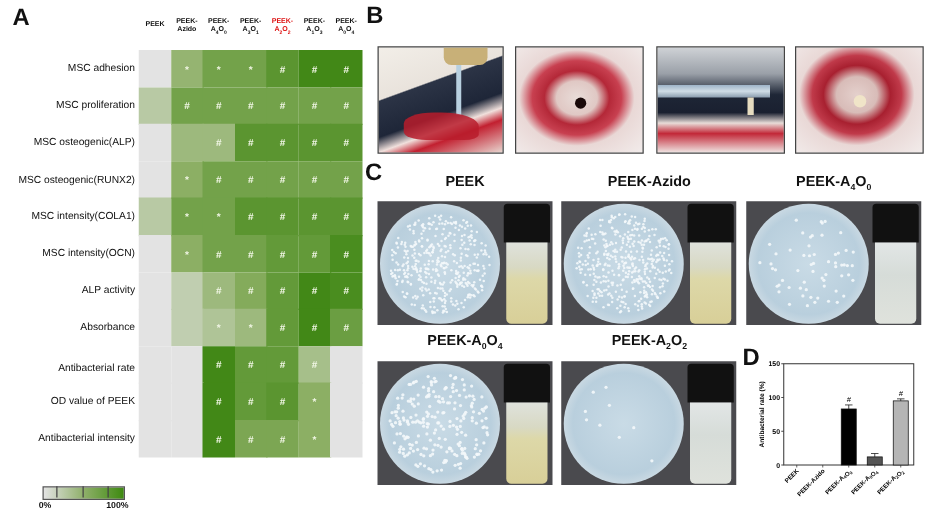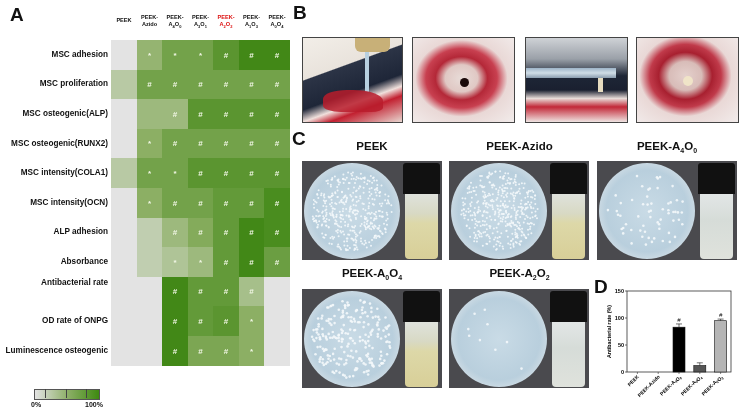--- a/index.html
+++ b/index.html
@@ -1,18 +1,18 @@
 <!DOCTYPE html>
 <html><head>
 <meta charset="utf-8">
 <style>
   html,body{margin:0;padding:0;background:#fff;}
   body{width:740px;height:413px;position:relative;overflow:hidden;font-family:"Liberation Sans",sans-serif;color:#111;}
   .panel-letter{position:absolute;font-weight:bold;font-size:19px;font-family:"Liberation Sans",sans-serif;}
-  .row-label{position:absolute;right:632px;font-size:8.2px;font-weight:bold;text-align:right;white-space:nowrap;}
+  .row-label{position:absolute;right:632px;font-size:8.2px;font-weight:normal;text-align:right;white-space:nowrap;}
   .col-head{position:absolute;top:14px;width:26px;font-size:5.6px;font-weight:bold;text-align:center;line-height:7px;}
   .col-head.red{color:#d11;}
   .cell{position:absolute;display:flex;align-items:center;justify-content:center;color:#f2f7e6;font-size:8px;font-weight:bold;}
   .legend-bar{position:absolute;left:34px;top:389px;width:64px;height:9px;border:1px solid #555;background:linear-gradient(to right,#e3e3e3,#8fb06a,#3e8a10);}
   .legend-tick{position:absolute;top:389px;width:1px;height:9px;background:#444;}
   .legend-txt{position:absolute;top:401px;font-size:7px;font-weight:bold;}
   .photo{position:absolute;border:1px solid #444;overflow:hidden;}
   .c-title{position:absolute;font-size:11.5px;font-weight:bold;text-align:center;}
   .c-title sub{font-size:7px;}
   .plate-box{position:absolute;background:#4a4a4e;overflow:hidden;}
@@ -35,25 +35,25 @@
     <div class="col-head" style="left: 238.5px;">PEEK-<br>A<sub style="font-size:4px">1</sub>O<sub style="font-size:4px">3</sub></div>
     <div class="col-head" style="left: 264px;">PEEK-<br>A<sub style="font-size:4px">0</sub>O<sub style="font-size:4px">4</sub></div>
   </div>
 <div id="hm-rows">
     <div class="row-label" style="top: 49.8px;">MSC adhesion</div>
     <div class="row-label" style="top: 79.4px;">MSC proliferation</div>
     <div class="row-label" style="top: 109px;">MSC osteogenic(ALP)</div>
     <div class="row-label" style="top: 138.6px;">MSC osteogenic(RUNX2)</div>
     <div class="row-label" style="top: 168.2px;">MSC intensity(COLA1)</div>
     <div class="row-label" style="top: 197.8px;">MSC intensity(OCN)</div>
-    <div class="row-label" style="top: 227.4px;">ALP adhesion</div>
+    <div class="row-label" style="top: 227.4px;">ALP activity</div>
     <div class="row-label" style="top: 257px;">Absorbance</div>
-    <div class="row-label" style="top: 278px;">Antibacterial rate</div>
-    <div class="row-label" style="top: 316.2px;">OD rate of ONPG</div>
-    <div class="row-label" style="top: 345.8px;">Luminescence osteogenic</div>
+    <div class="row-label" style="top: 290px;">Antibacterial rate</div>
+    <div class="row-label" style="top: 316.2px;">OD value of PEEK</div>
+    <div class="row-label" style="top: 345.8px;">Antibacterial intensity</div>
   </div>
 <div id="hm-grid">
     <div class="cell" style="left: 111px; top: 40px; width: 26.1px; height: 30.2px; background: rgb(227, 227, 227);"></div>
     <div class="cell" style="left: 136.5px; top: 40px; width: 26.1px; height: 30.2px; background: rgb(149, 180, 113);">*</div>
     <div class="cell" style="left: 162px; top: 40px; width: 26.1px; height: 30.2px; background: rgb(115, 162, 74);">*</div>
     <div class="cell" style="left: 187.5px; top: 40px; width: 26.1px; height: 30.2px; background: rgb(115, 162, 74);">*</div>
     <div class="cell" style="left: 213px; top: 40px; width: 26.1px; height: 30.2px; background: rgb(91, 149, 48);">#</div>
     <div class="cell" style="left: 238.5px; top: 40px; width: 26.1px; height: 30.2px; background: rgb(66, 136, 23);">#</div>
     <div class="cell" style="left: 264px; top: 40px; width: 26.1px; height: 30.2px; background: rgb(66, 136, 23);">#</div>
     <div class="cell" style="left: 111px; top: 69.6px; width: 26.1px; height: 30.2px; background: rgb(184, 201, 164);"></div>

